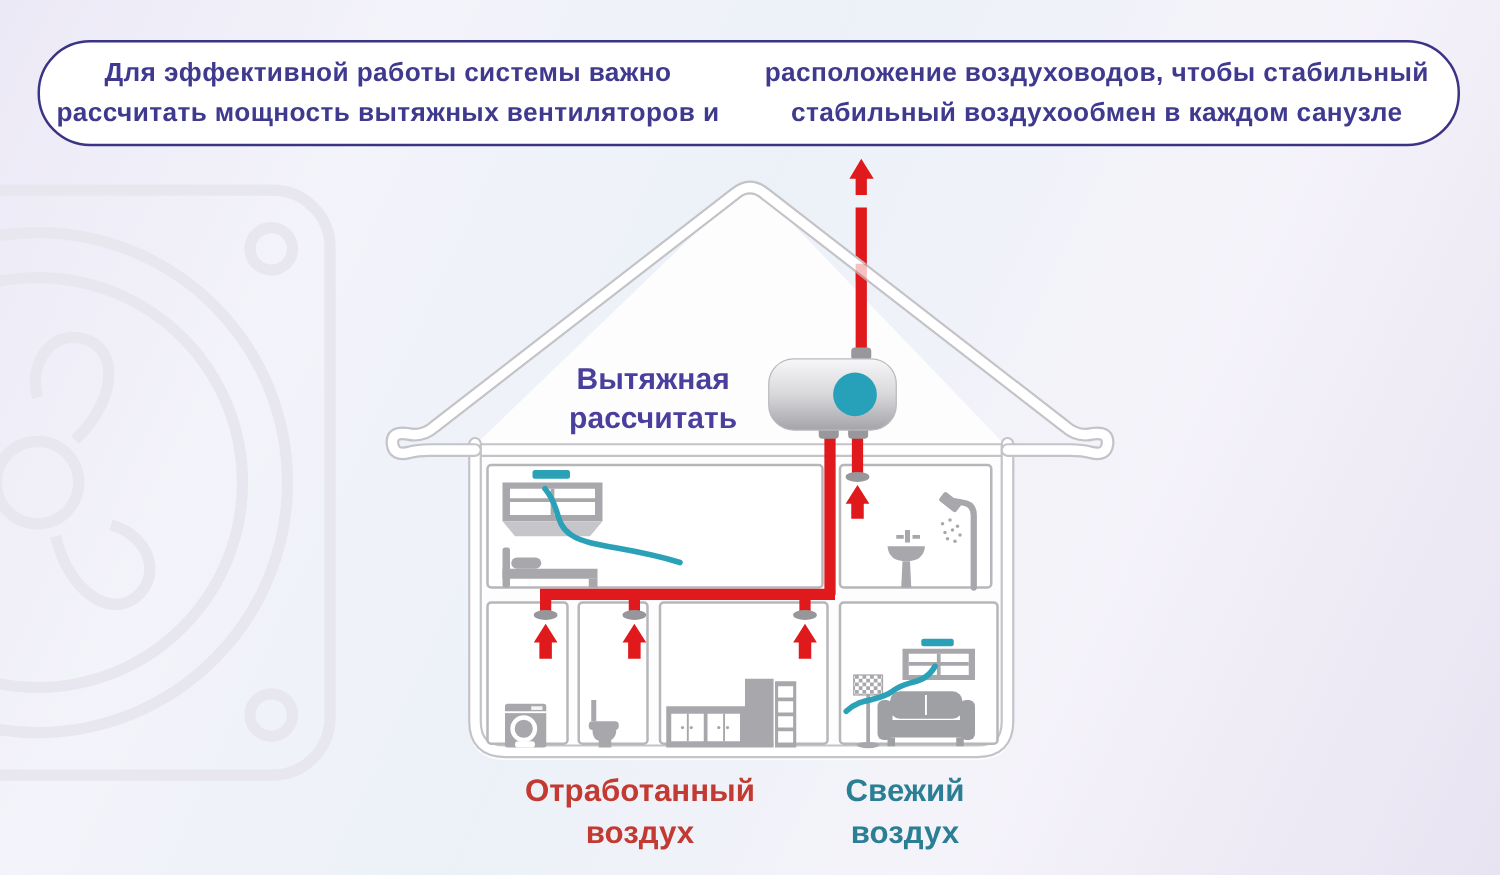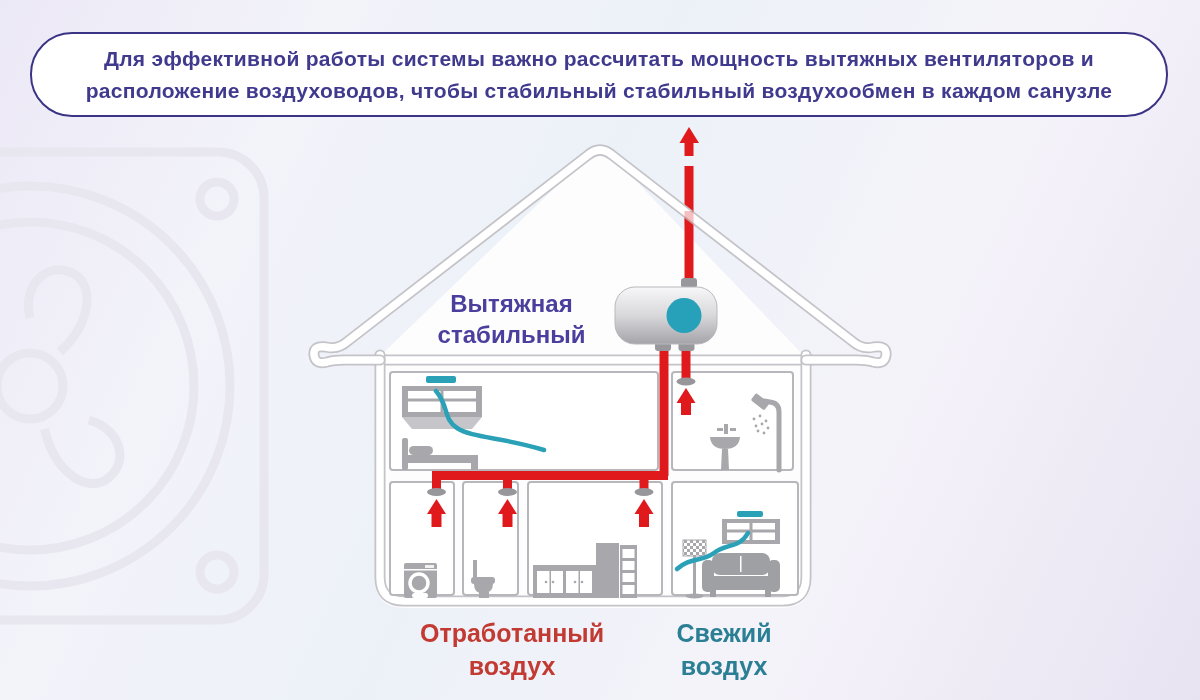--- a/index.html
+++ b/index.html
@@ -5,25 +5,25 @@
   html,body{margin:0;padding:0;}
   .page{
     position:relative;width:1200px;height:700px;overflow:hidden;
     font-family:"Liberation Sans",sans-serif;
     background:linear-gradient(115deg,#ece9f6 0%,#f3f3fa 22%,#ecf1f8 45%,#f5f3fa 70%,#e8e3f1 100%);
   }
   .diagram-svg{position:absolute;left:0;top:0;}
   .banner{
     position:absolute;left:30px;top:32px;width:1138px;height:85px;box-sizing:border-box;
     background:#ffffff;border:2px solid #3b3484;border-radius:42px;
-    display:flex;flex-direction:column;align-items:center;justify-content:center;
+    display:flex;flex-direction:row;align-items:center;justify-content:center;
     color:#403a8f;font-size:21px;font-weight:600;letter-spacing:.3px;line-height:32px;text-align:center;
   }
   .unit-label{
-    position:absolute;left:424px;top:288px;width:175px;text-align:center;
+    position:absolute;left:435px;top:288px;width:175px;text-align:center;
     color:#4a3f9d;font-size:24px;font-weight:600;line-height:31px;
   }
   .legend-label{position:absolute;top:617px;text-align:center;font-size:25px;font-weight:600;line-height:33px;}
   .legend-exhaust{left:412px;width:200px;color:#c23a31;}
   .legend-fresh{left:644px;width:160px;color:#2b7f94;}
 </style>
 </head>
 <body>
 
 <div class="page">
@@ -219,21 +219,21 @@
   </g>
 </svg>
 
 <div class="banner">
   <span>Для эффективной работы системы важно рассчитать мощность вытяжных вентиляторов и</span>
   <span>расположение воздуховодов, чтобы стабильный стабильный воздухообмен в каждом санузле</span>
 </div>
 
 <div class="unit-label">
   <div>Вытяжная</div>
-  <div>стабильный</div>
+  <div>рассчитать</div>
 </div>
 
 <div class="legend-label legend-exhaust">
   <div>Отработанный</div>
   <div>воздух</div>
 </div>
 <div class="legend-label legend-fresh">
   <div>Свежий</div>
   <div>воздух</div>
 </div>

